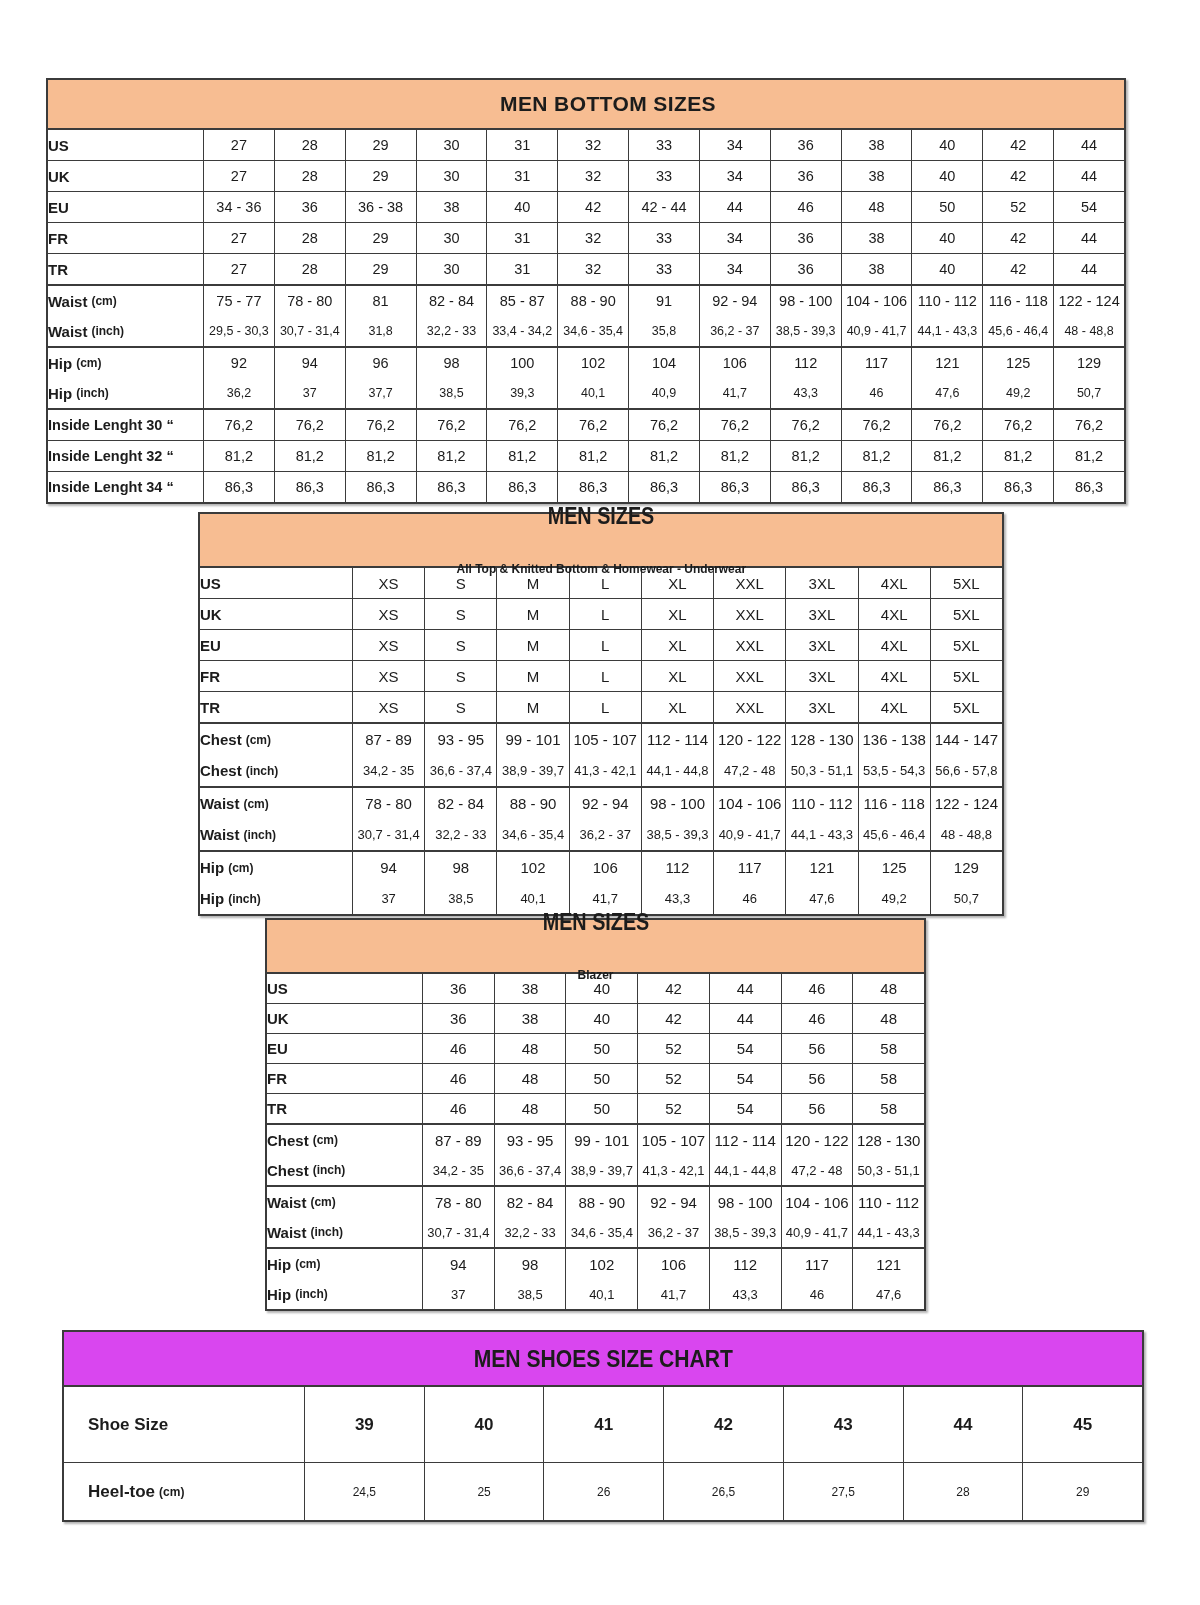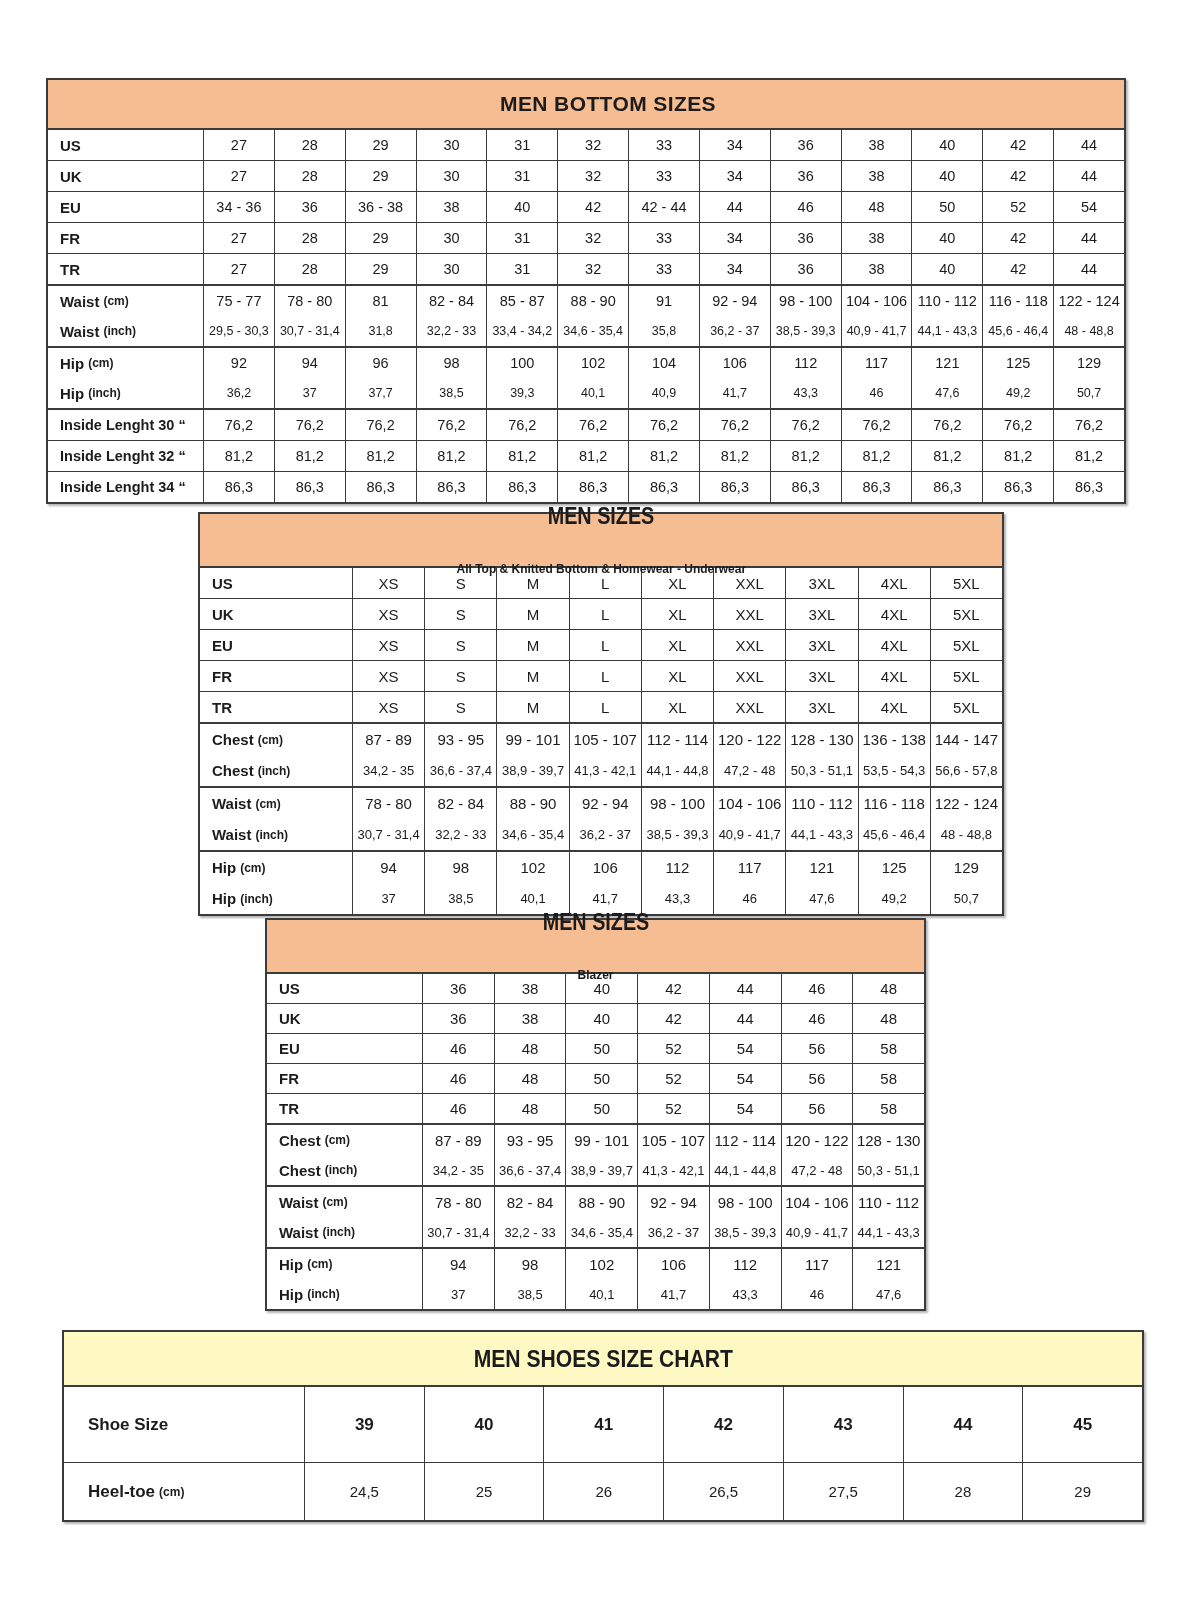--- a/index.html
+++ b/index.html
@@ -27,36 +27,36 @@
   .table-subtitle{font-weight:700;font-size:13px;line-height:1.1;transform:scaleX(.92);}
   .row{display:grid;align-items:stretch;height:30px;}
   .row.sep-normal{border-top:1.5px solid #3b3b3b;}
   .row.sep-strong{border-top:2.5px solid #3b3b3b;}
   .cell{
     display:flex;align-items:center;justify-content:center;
     font-size:14.5px;border-left:1.5px solid #3b3b3b;
     overflow:hidden;white-space:nowrap;
   }
   .cell:first-child{border-left:none;}
-  .cell.label{justify-content:flex-start;padding-left:12px;font-weight:700;font-size:15px;gap:4px;}
+  .cell.label{justify-content:flex-start;font-weight:700;font-size:15px;gap:4px;}
   .lbl-unit{font-size:12px;font-weight:700;}
   .row.small .cell:not(.label){font-size:12.5px;}
   .row.inside .cell.label{font-size:14.5px;}
   #t2 .row.pair{height:31px;}
   #t2 .cell:not(.label){font-size:15px;}
   #t2 .row.small .cell:not(.label){font-size:13px;}
   #t3 .row{height:29px;}
   #t3 .row.pair{height:30px;}
   #t3 .cell:not(.label){font-size:15px;}
   #t3 .row.small .cell:not(.label){font-size:13px;}
   #t4 .row.shoe{height:75px;}
   #t4 .row.heel{height:57px;}
   #t4 .cell.label{font-size:17px;padding-left:24px;}
   #t4 .row.shoe .cell:not(.label){font-weight:700;font-size:17px;}
-  #t4 .row.heel .cell:not(.label){font-size:15px;}
+  #t4 .row.heel .cell:not(.label){font-size:12px;}
 </style>
 </head>
 <body>
 
 <main class="page">
   <section class="size-table" id="t1" style="left:46px;top:78px;width:1076px;">
       <div class="table-header" style="background: rgb(247, 189, 146);">
         <div class="table-title">MEN BOTTOM SIZES</div>
       </div>
       <div class="row sep-none" style="grid-template-columns: 155px repeat(13, 1fr);">
@@ -584,21 +584,21 @@
         <div class="cell">37</div>
         <div class="cell">38,5</div>
         <div class="cell">40,1</div>
         <div class="cell">41,7</div>
         <div class="cell">43,3</div>
         <div class="cell">46</div>
         <div class="cell">47,6</div>
       </div>
     </section>
   <section class="size-table" id="t4" style="left:62px;top:1330px;width:1078px;">
-      <div class="table-header" style="background: #fef9c3;">
+      <div class="table-header" style="background: #d946ef;">
         <div class="table-title">MEN SHOES SIZE CHART</div>
       </div>
       <div class="row sep-none shoe" style="grid-template-columns: 240px repeat(7, 1fr);">
         <div class="cell label">
           <span class="lbl-main">Shoe Size</span>
         </div>
         <div class="cell">39</div>
         <div class="cell">40</div>
         <div class="cell">41</div>
         <div class="cell">42</div>

